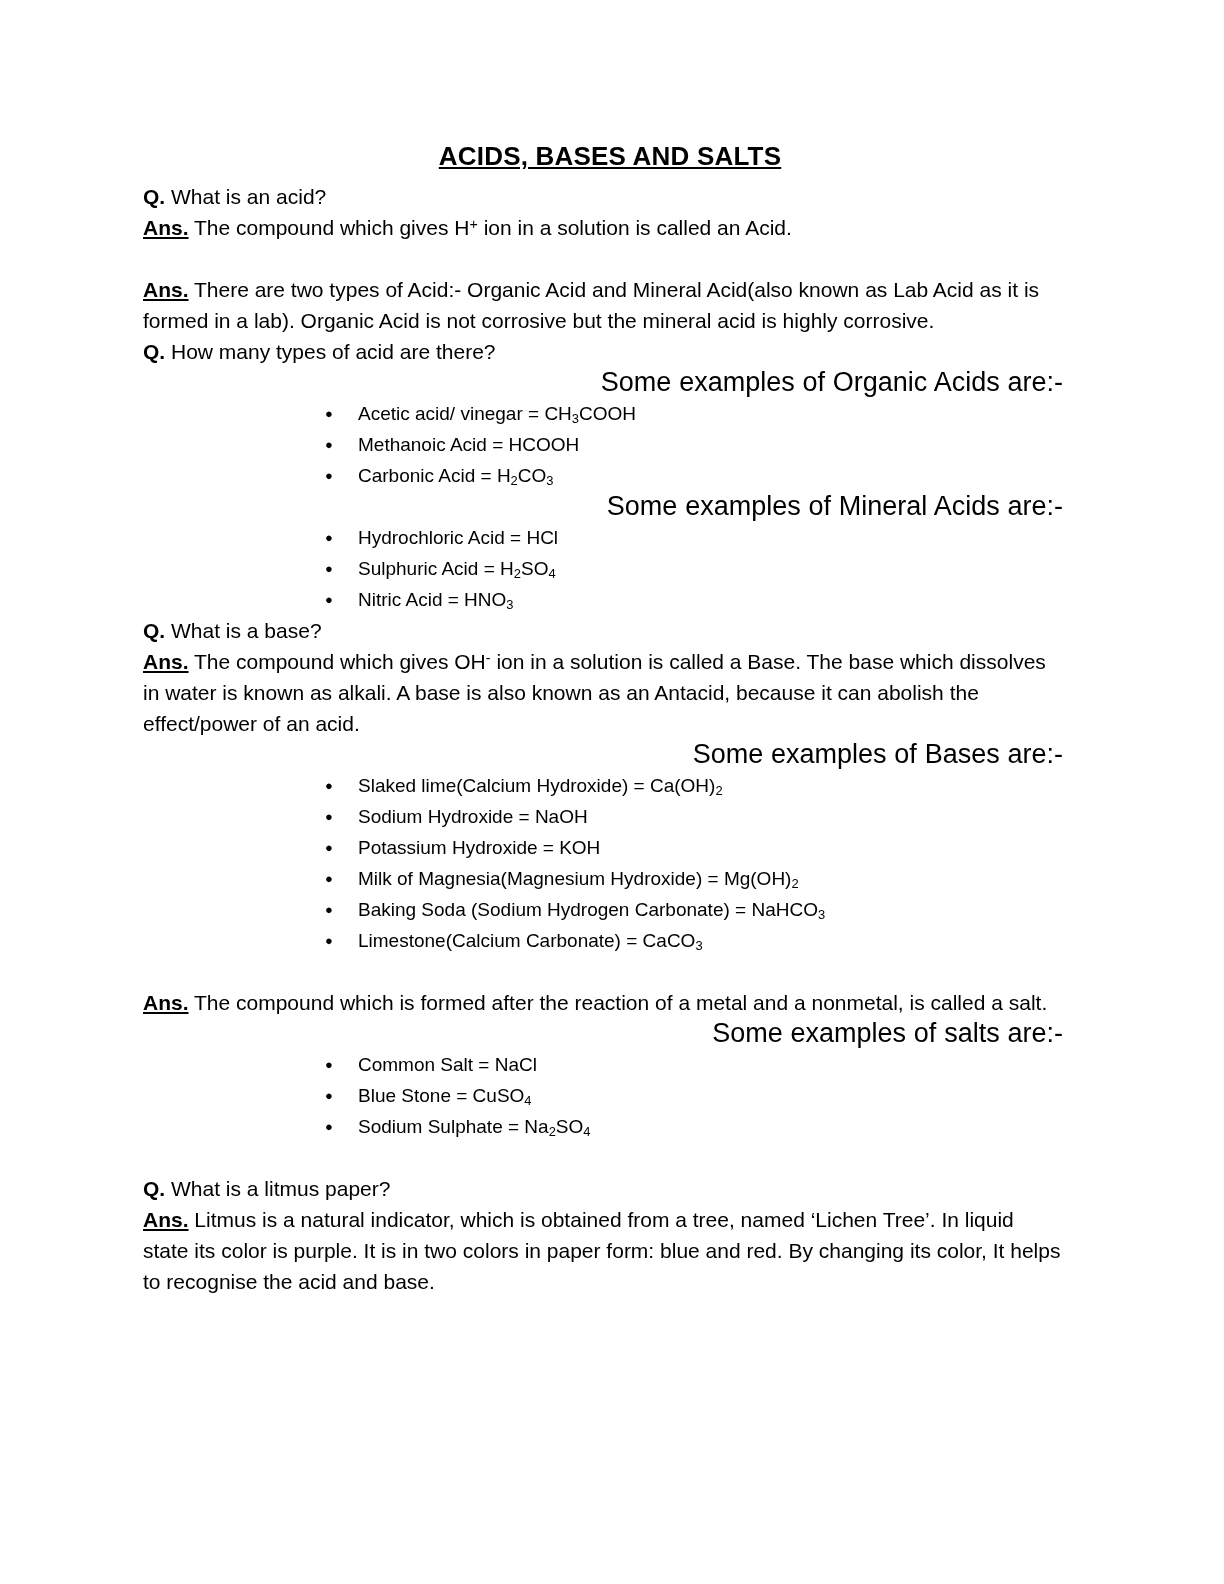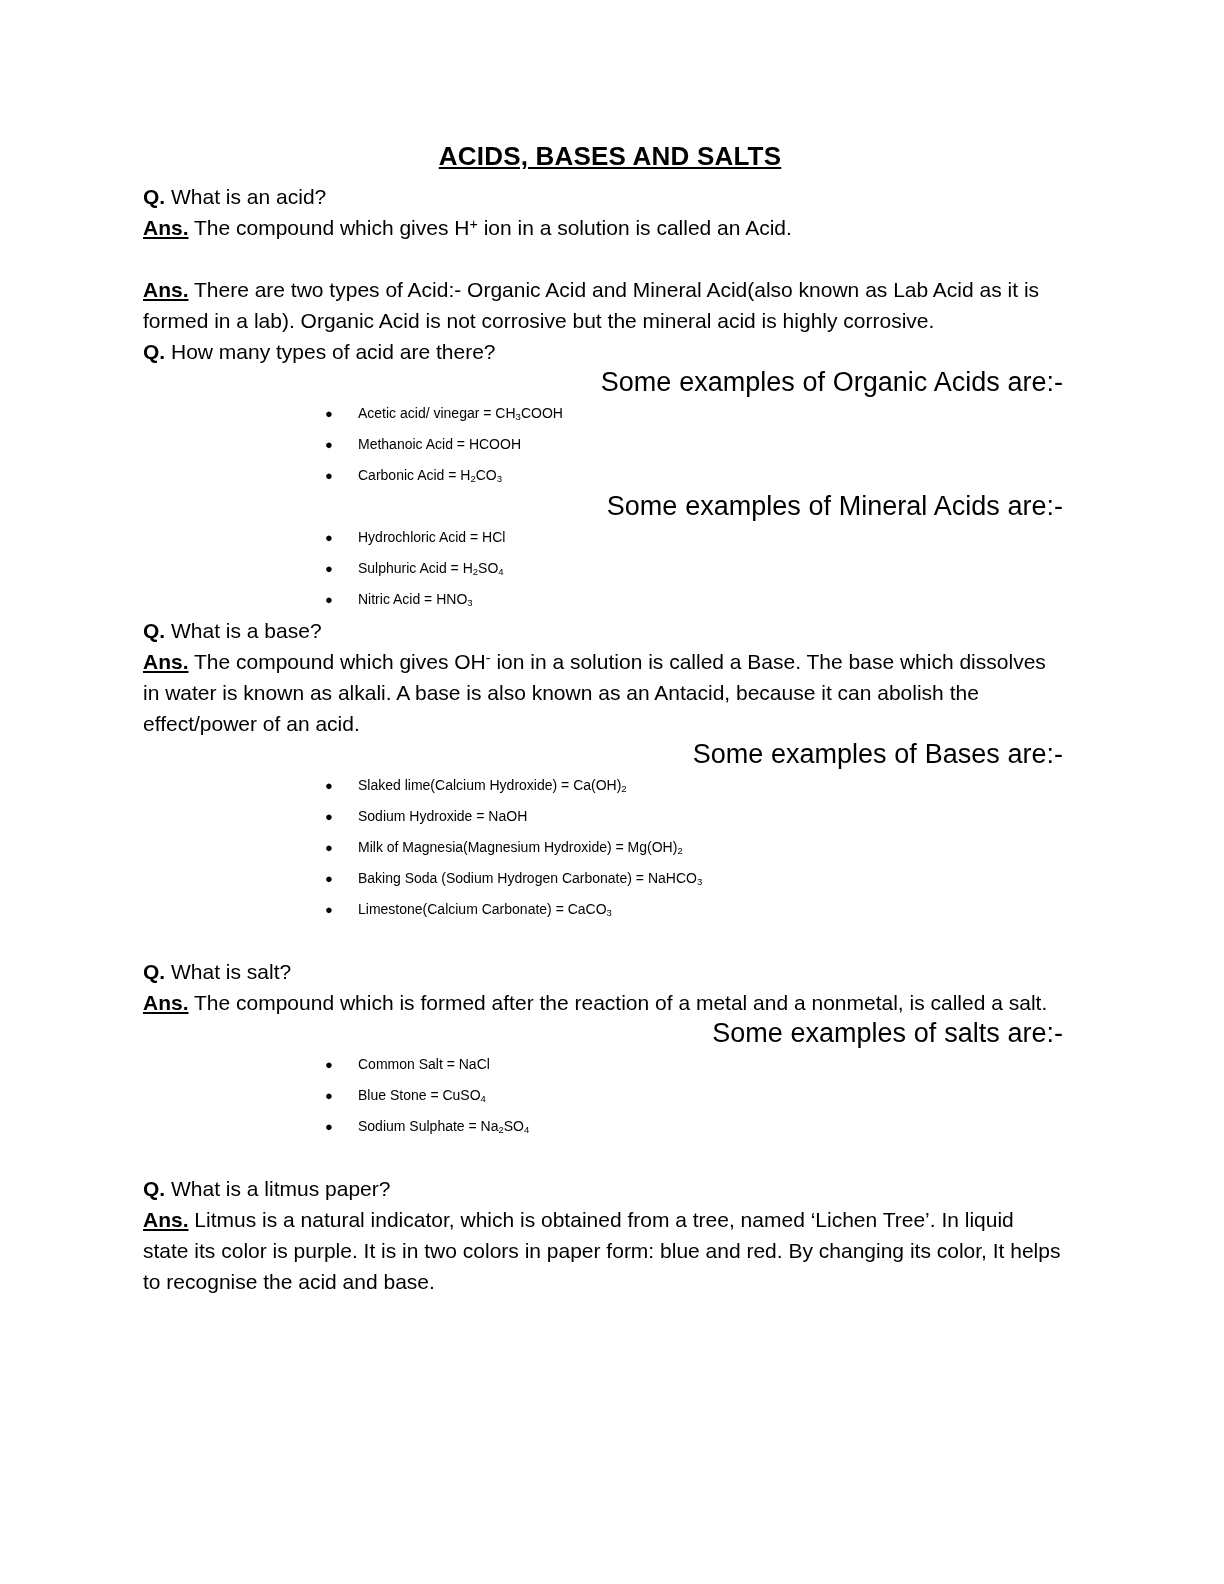--- a/index.html
+++ b/index.html
@@ -60,21 +60,21 @@
   .blank {
     height: 31px;
   }
   ul.bullets {
     list-style: none;
     margin: 0;
     padding: 0;
   }
   ul.bullets > li {
     position: relative;
-    font-size: 14px;
+    font-size: 19px;
     line-height: 31px;
     padding-left: 215px;
   }
   ul.bullets > li::before {
     content: "\25CF";
     position: absolute;
     left: 182px;
     top: 0;
     font-size: 13px;
     line-height: 31px;
@@ -117,28 +117,28 @@
       <li><span>Sulphuric Acid = H</span><sub>2</sub><span>SO</span><sub>4</sub></li>
       <li><span>Nitric Acid = HNO</span><sub>3</sub><span></span></li>
     </ul>
 
     <p class="para"><span class="qmark">Q.</span><span> What is a base?</span></p>
     <p class="para"><span class="ansmark">Ans.</span><span> The compound which gives OH</span><sup>-</sup><span> ion in a solution is called a Base. The base which dissolves in water is known as alkali. A base is also known as an Antacid, because it can abolish the effect/power of an acid.</span></p>
     <p class="line">Some examples of Bases are:-</p>
     <ul class="bullets">
       <li><span>Slaked lime(Calcium Hydroxide) = Ca(OH)</span><sub>2</sub></li>
       <li><span>Sodium Hydroxide = NaOH</span><sub></sub></li>
+      <li><span>Potassium Hydroxide = KOH</span><sub></sub></li>
       <li><span>Milk of Magnesia(Magnesium Hydroxide) = Mg(OH)</span><sub>2</sub></li>
       <li><span>Baking Soda (Sodium Hydrogen Carbonate) = NaHCO</span><sub>3</sub></li>
       <li><span>Limestone(Calcium Carbonate) = CaCO</span><sub>3</sub></li>
     </ul>
 
     <div class="blank"></div>
 
-    <p class="para"><span class="qmark">Q.</span><span> What is salt?</span></p>
     <p class="para"><span class="ansmark">Ans.</span><span> The compound which is formed after the reaction of a metal and a nonmetal, is called a salt.</span></p>
     <p class="line">Some examples of salts are:-</p>
     <ul class="bullets">
       <li><span>Common Salt = NaCl</span><sub></sub></li>
       <li><span>Blue Stone = CuSO</span><sub>4</sub></li>
       <li><span>Sodium Sulphate = Na</span><sub>2</sub><span>SO</span><sub>4</sub></li>
     </ul>
 
     <div class="blank"></div>
 

